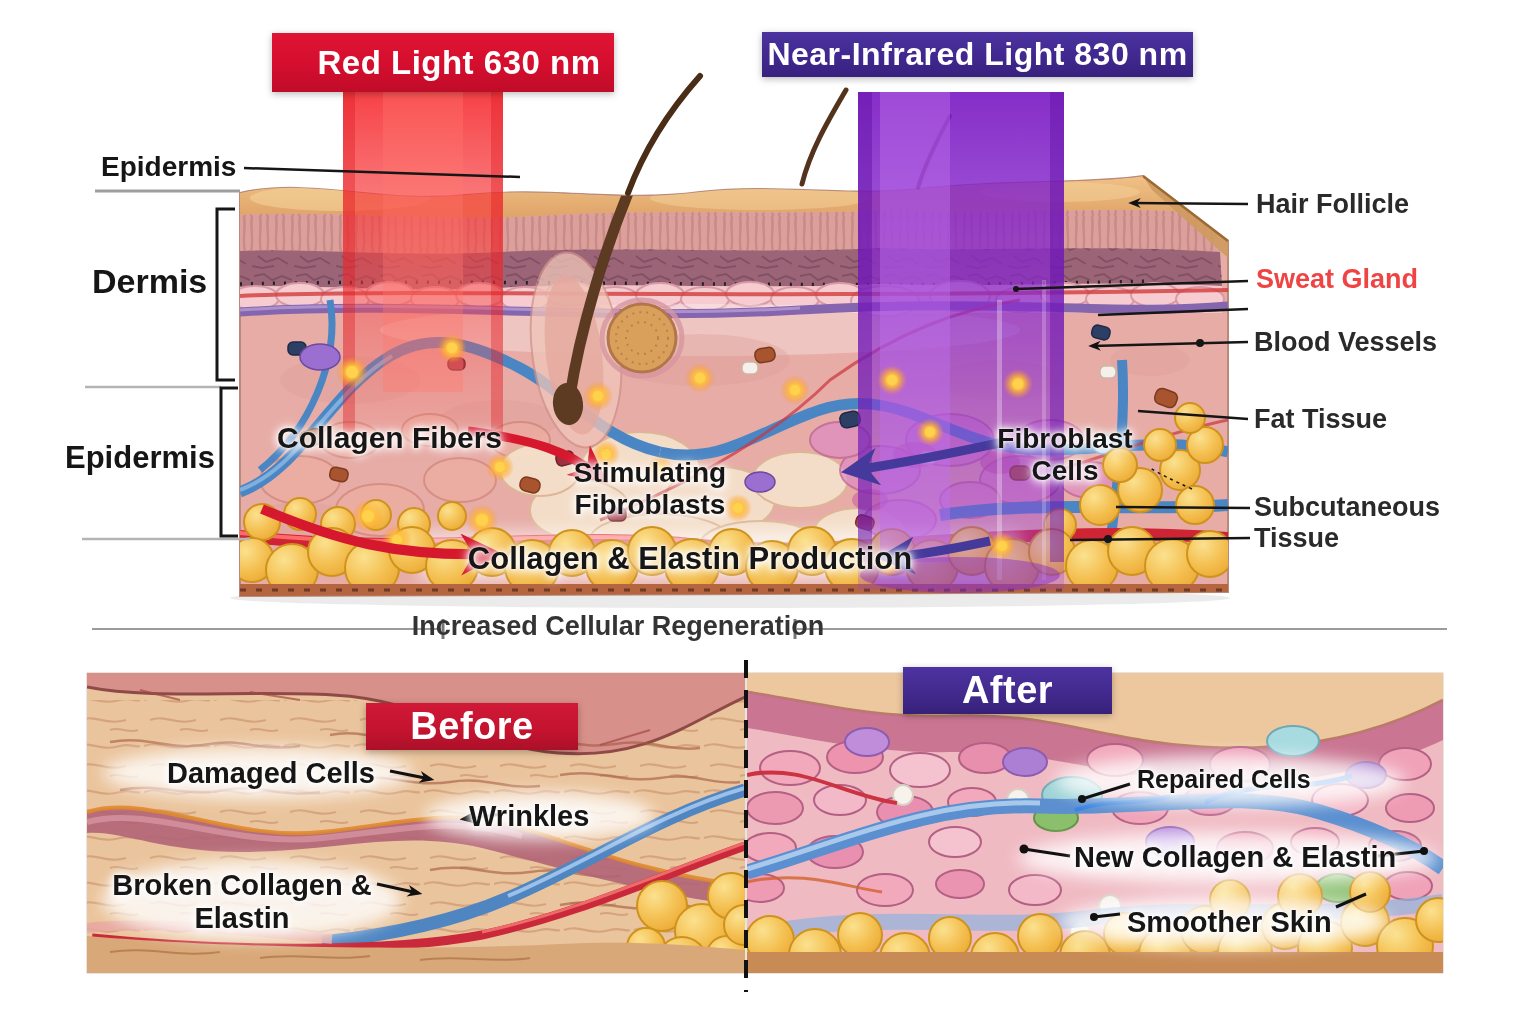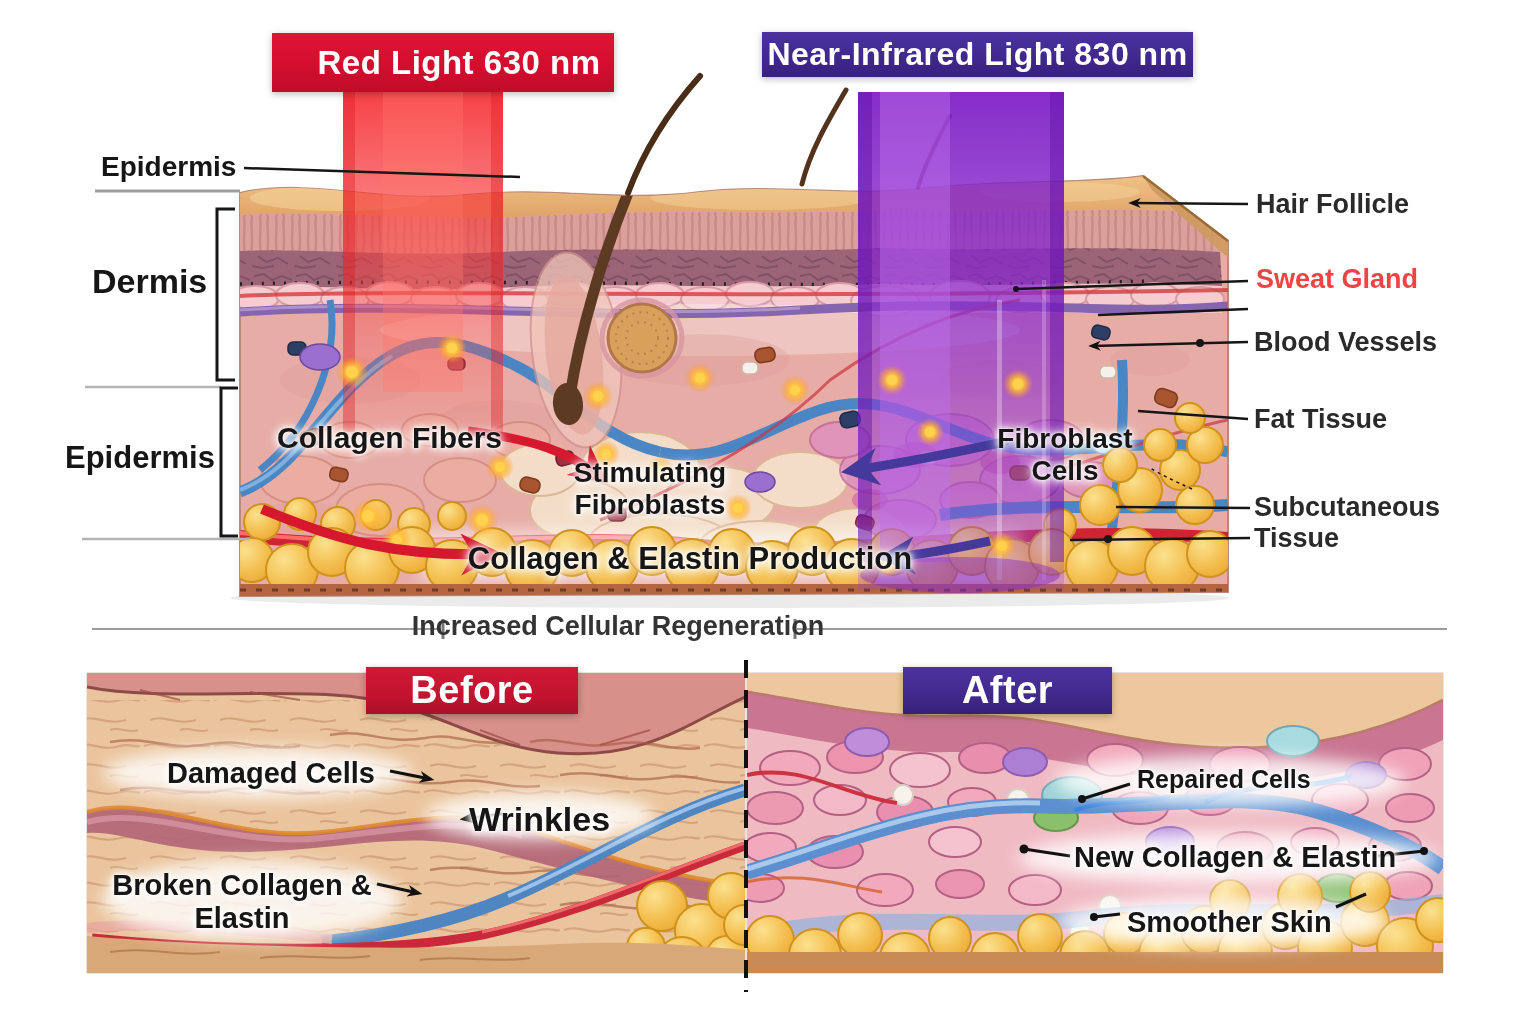--- a/index.html
+++ b/index.html
@@ -7,21 +7,21 @@
           font-family:"Liberation Sans","DejaVu Sans",sans-serif;}
   .art{position:absolute;left:0;top:0;}
   .lbl{position:absolute;font-weight:bold;color:#161616;line-height:1.14;white-space:nowrap;}
   .glow{text-shadow:0 0 3px #fff,0 0 7px #fff,0 0 14px rgba(255,255,255,.95),0 2px 10px rgba(255,255,255,.9);}
   .wrap{white-space:normal;text-align:center;}
   .ctr{transform:translateX(-50%);}
   .banner{position:absolute;display:flex;align-items:center;justify-content:center;
           color:#fff;font-weight:bold;box-shadow:0 2px 7px rgba(0,0,0,.28);letter-spacing:.5px;}
   .banner-red{background:linear-gradient(180deg,#e01434 0%,#d40e2e 55%,#bf0c29 100%);}
   .banner-nir{background:linear-gradient(180deg,#4c33a0 0%,#40288f 55%,#37217d 100%);}
-  .banner-before{background:linear-gradient(180deg,#d01936 0%,#c3132f 60%,#ab1029 100%);}
+  .banner-before{background:linear-gradient(180deg,#d01936 0%,#c3132f 60%,#ab1029 100%);margin-top:36px;}
   .banner-after{background:linear-gradient(180deg,#4c33a0 0%,#41298c 60%,#372079 100%);}
   .divider-caption{color:#343434;}
   .outside{text-shadow:0 0 2px #fff;}
 </style>
 </head>
 <body>
 
 <div class="canvas">
 
 <svg class="art" width="1536" height="1024" viewBox="0 0 1536 1024">
@@ -539,20 +539,20 @@
 <div class="lbl divider-caption ctr" style="left:618px;top:611px;font-size:27px;">Increased Cellular Regeneration</div>
 
 <div class="banner banner-before" style="left:366px;top:667px;width:212px;height:47px;font-size:38px;">
   <span>Before</span>
 </div>
 <div class="banner banner-after" style="left:903px;top:667px;width:209px;height:47px;font-size:38px;">
   <span>After</span>
 </div>
 
 <div class="lbl glow" style="left:167px;top:757px;font-size:29px;">Damaged Cells</div>
-<div class="lbl glow" style="left:469px;top:800px;font-size:34px;">Wrinkles</div>
+<div class="lbl glow" style="left:469px;top:800px;font-size:29px;">Wrinkles</div>
 <div class="lbl glow wrap ctr" style="left:242px;top:869px;width:260px;font-size:29px;">Broken Collagen &amp; Elastin</div>
 
 <div class="lbl glow" style="left:1137px;top:765px;font-size:25px;">Repaired Cells</div>
 <div class="lbl glow" style="left:1074px;top:841px;font-size:29px;">New Collagen &amp; Elastin</div>
 <div class="lbl glow" style="left:1127px;top:906px;font-size:29px;">Smoother Skin</div>
 
 </div>
 
 </body></html>

